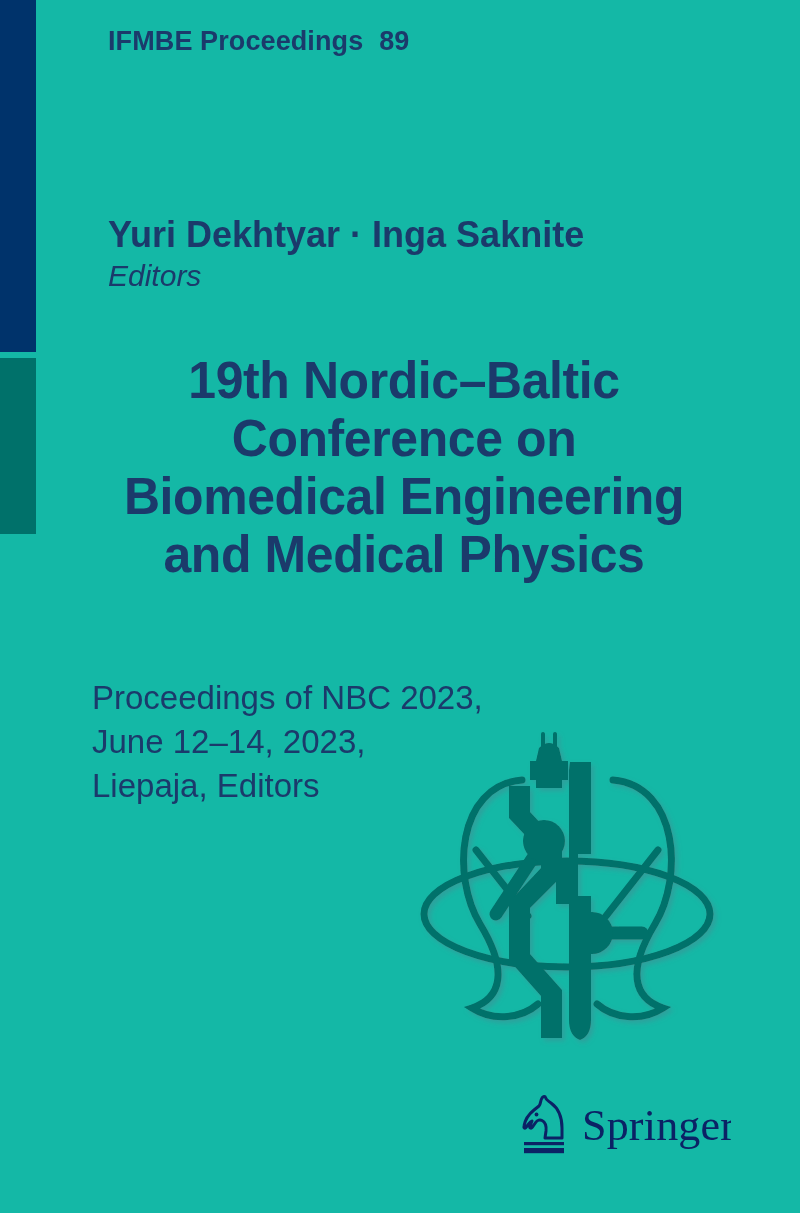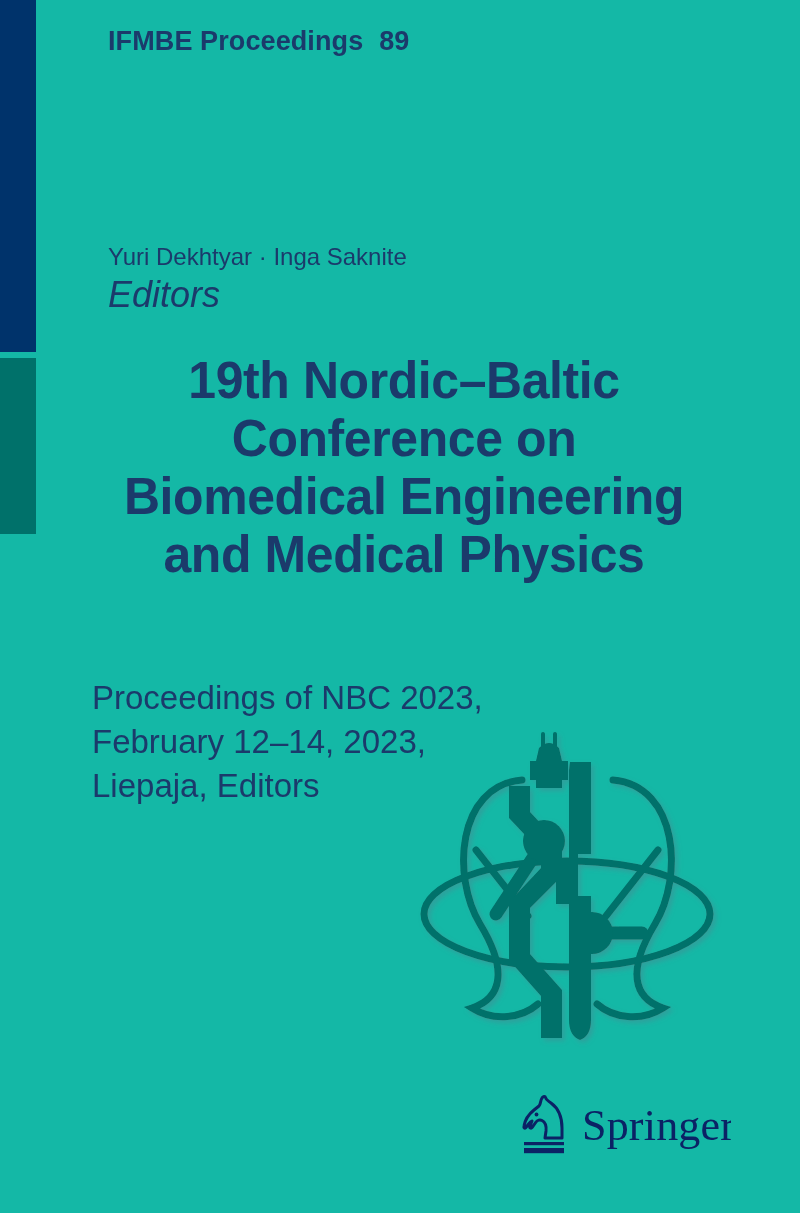--- a/index.html
+++ b/index.html
@@ -59,30 +59,29 @@
   }
 
   
   .editors-block {
     position: absolute;
     left: 108px;
     top: 216px;
     width: 620px;
   }
   .editor-names {
-    font-size: 24px;
-    font-weight: 400;
+    font-size: 36px;
+    font-weight: 700;
     color: #1b3a6b;
     line-height: 1.08;
     white-space: nowrap;
     font-stretch: condensed;
-    margin-top: 28px;
   }
   .editor-role {
-    font-size: 36px;
+    font-size: 30px;
     font-style: italic;
     font-weight: 400;
     color: #1b3a6b;
     line-height: 1.15;
     margin-top: 4px;
     font-stretch: condensed;
   }
 
   
   .title-block {
@@ -167,21 +166,21 @@
 
   <div class="title-block">
     <div class="title-line">19th Nordic–Baltic</div>
     <div class="title-line">Conference on</div>
     <div class="title-line">Biomedical Engineering</div>
     <div class="title-line">and Medical Physics</div>
   </div>
 
   <div class="subtitle-block">
     <div class="subtitle-line">Proceedings of NBC 2023,</div>
-    <div class="subtitle-line">February 12–14, 2023,</div>
+    <div class="subtitle-line">June 12–14, 2023,</div>
     <div class="subtitle-line">Liepaja, Editors</div>
   </div>
 
   <div class="ifmbe-logo">
     <svg viewBox="0 0 315 330" xmlns="http://www.w3.org/2000/svg" aria-hidden="true">
       <defs>
         <filter id="softshadow" x="-20%" y="-20%" width="150%" height="150%">
           <feDropShadow dx="3" dy="3" stdDeviation="2.5" flood-color="#6a6a85" flood-opacity="0.30"></feDropShadow>
         </filter>
       </defs>

